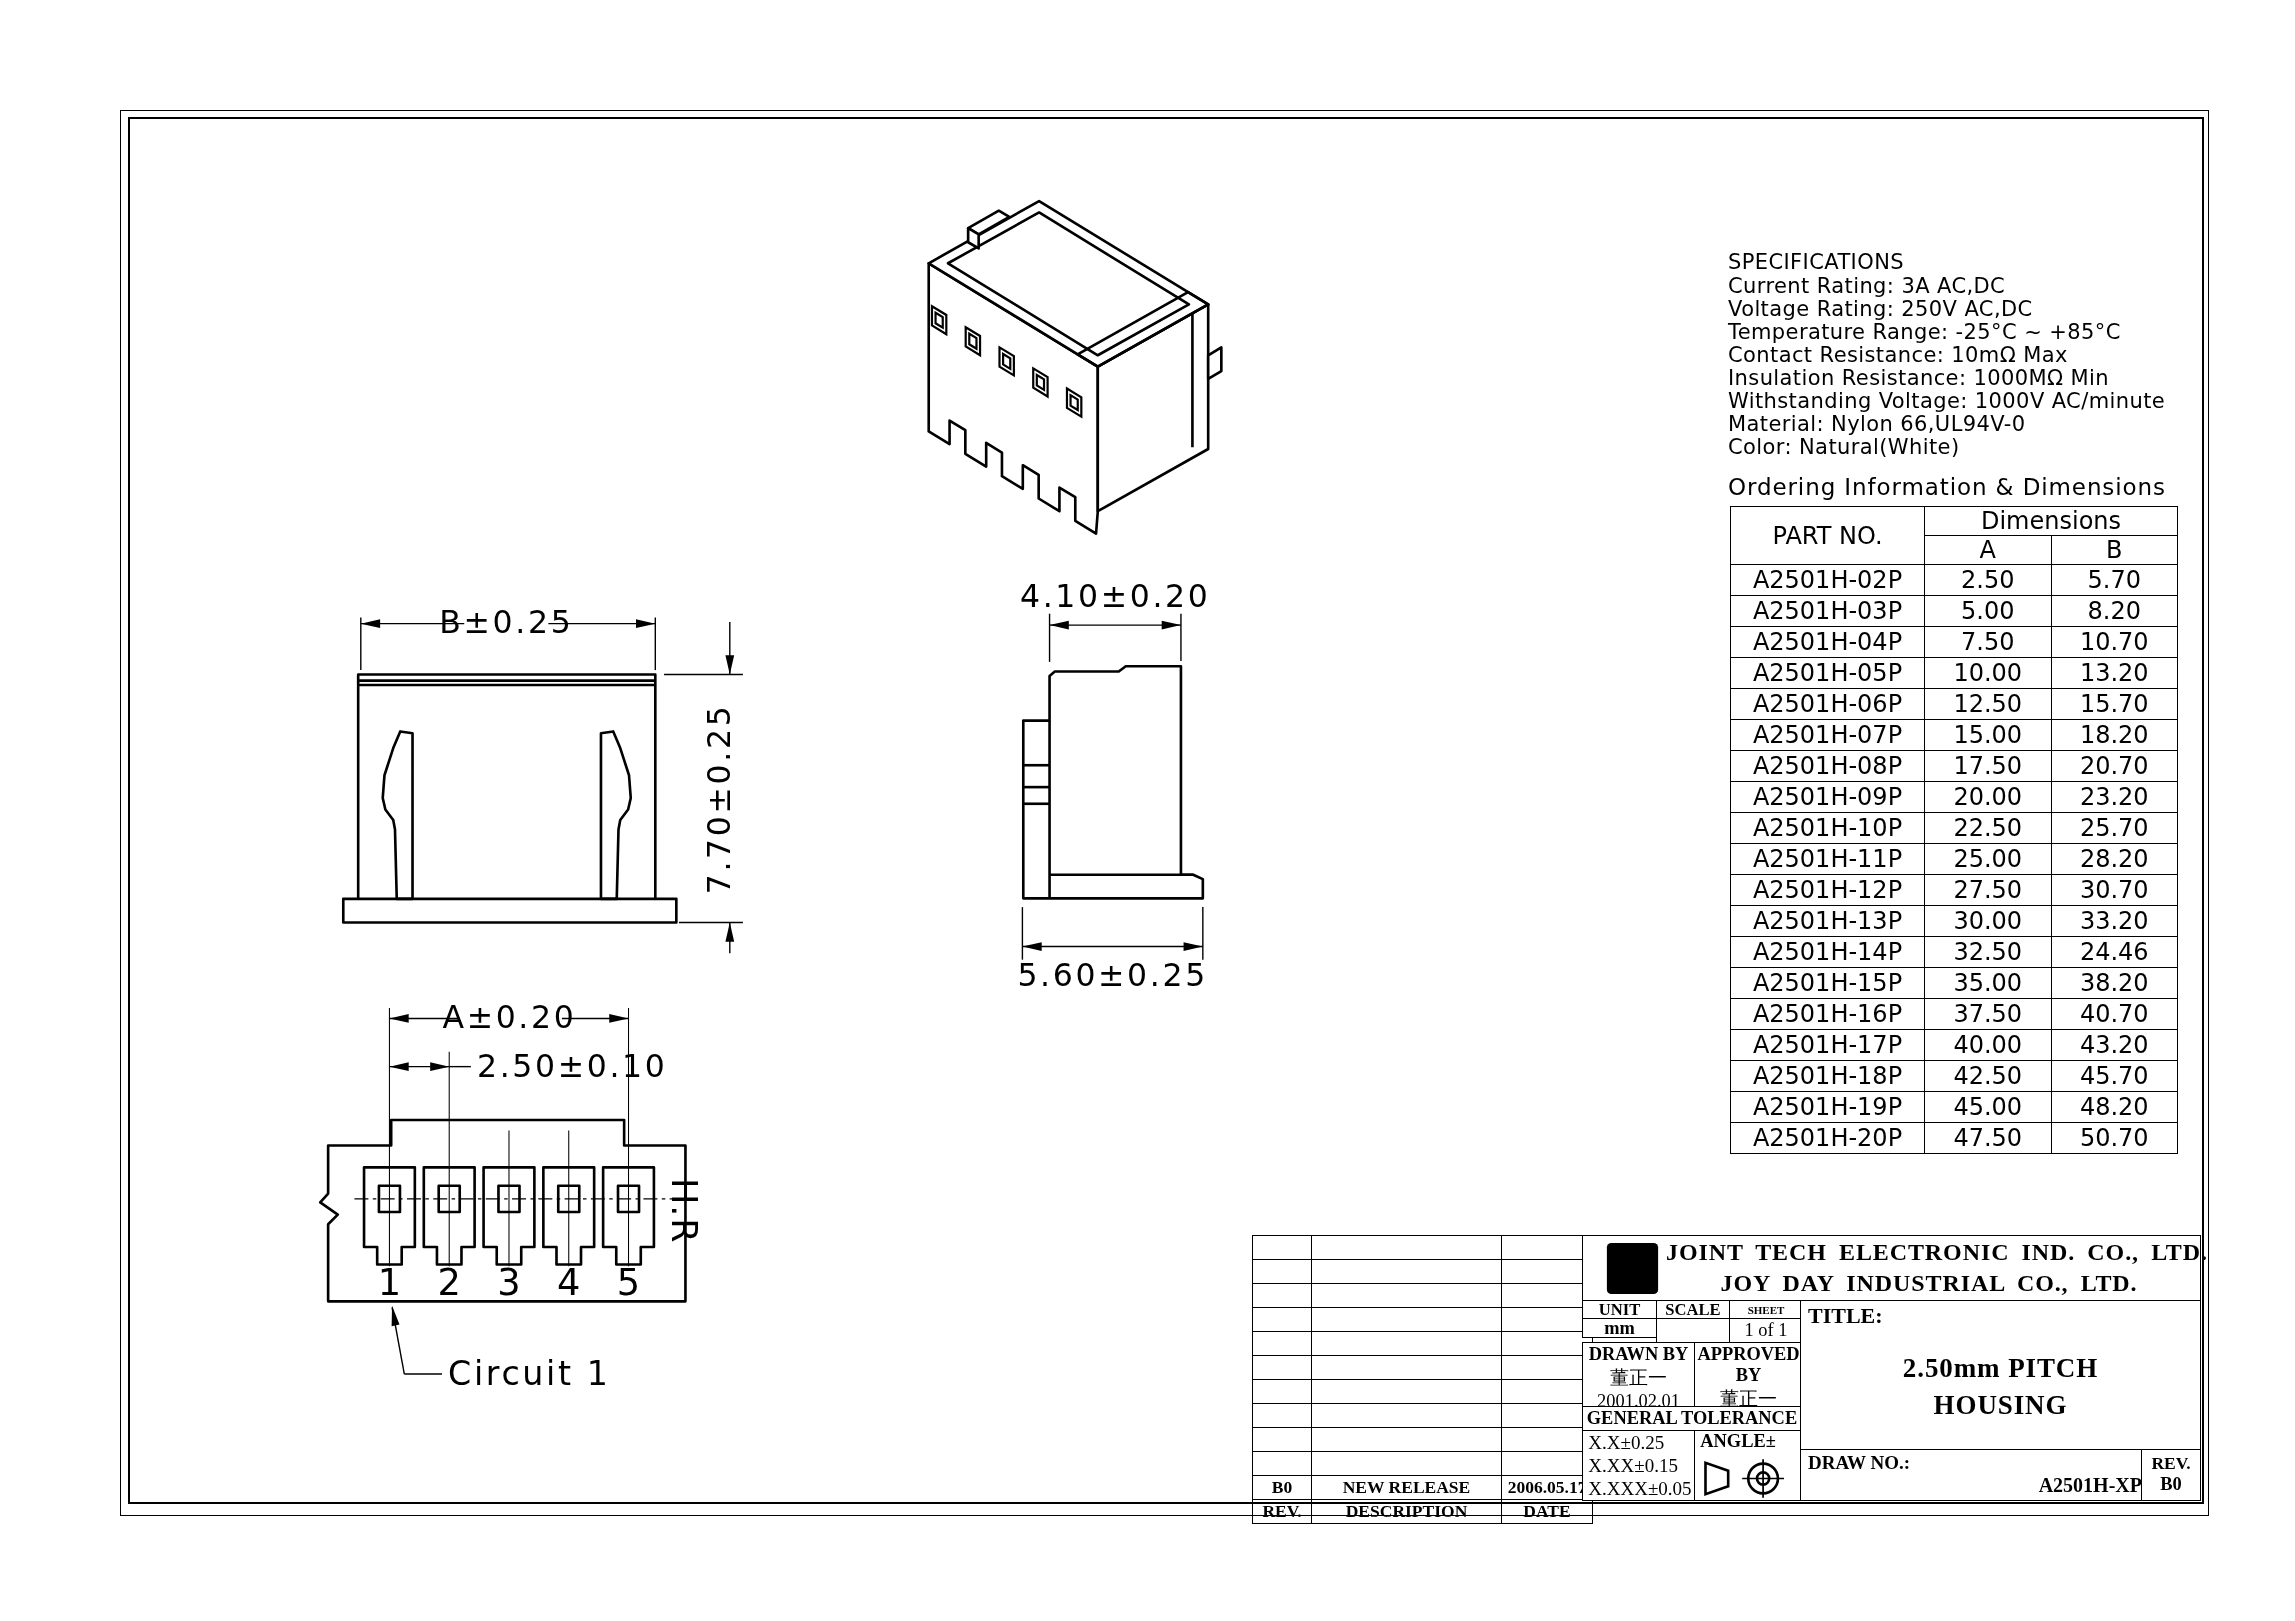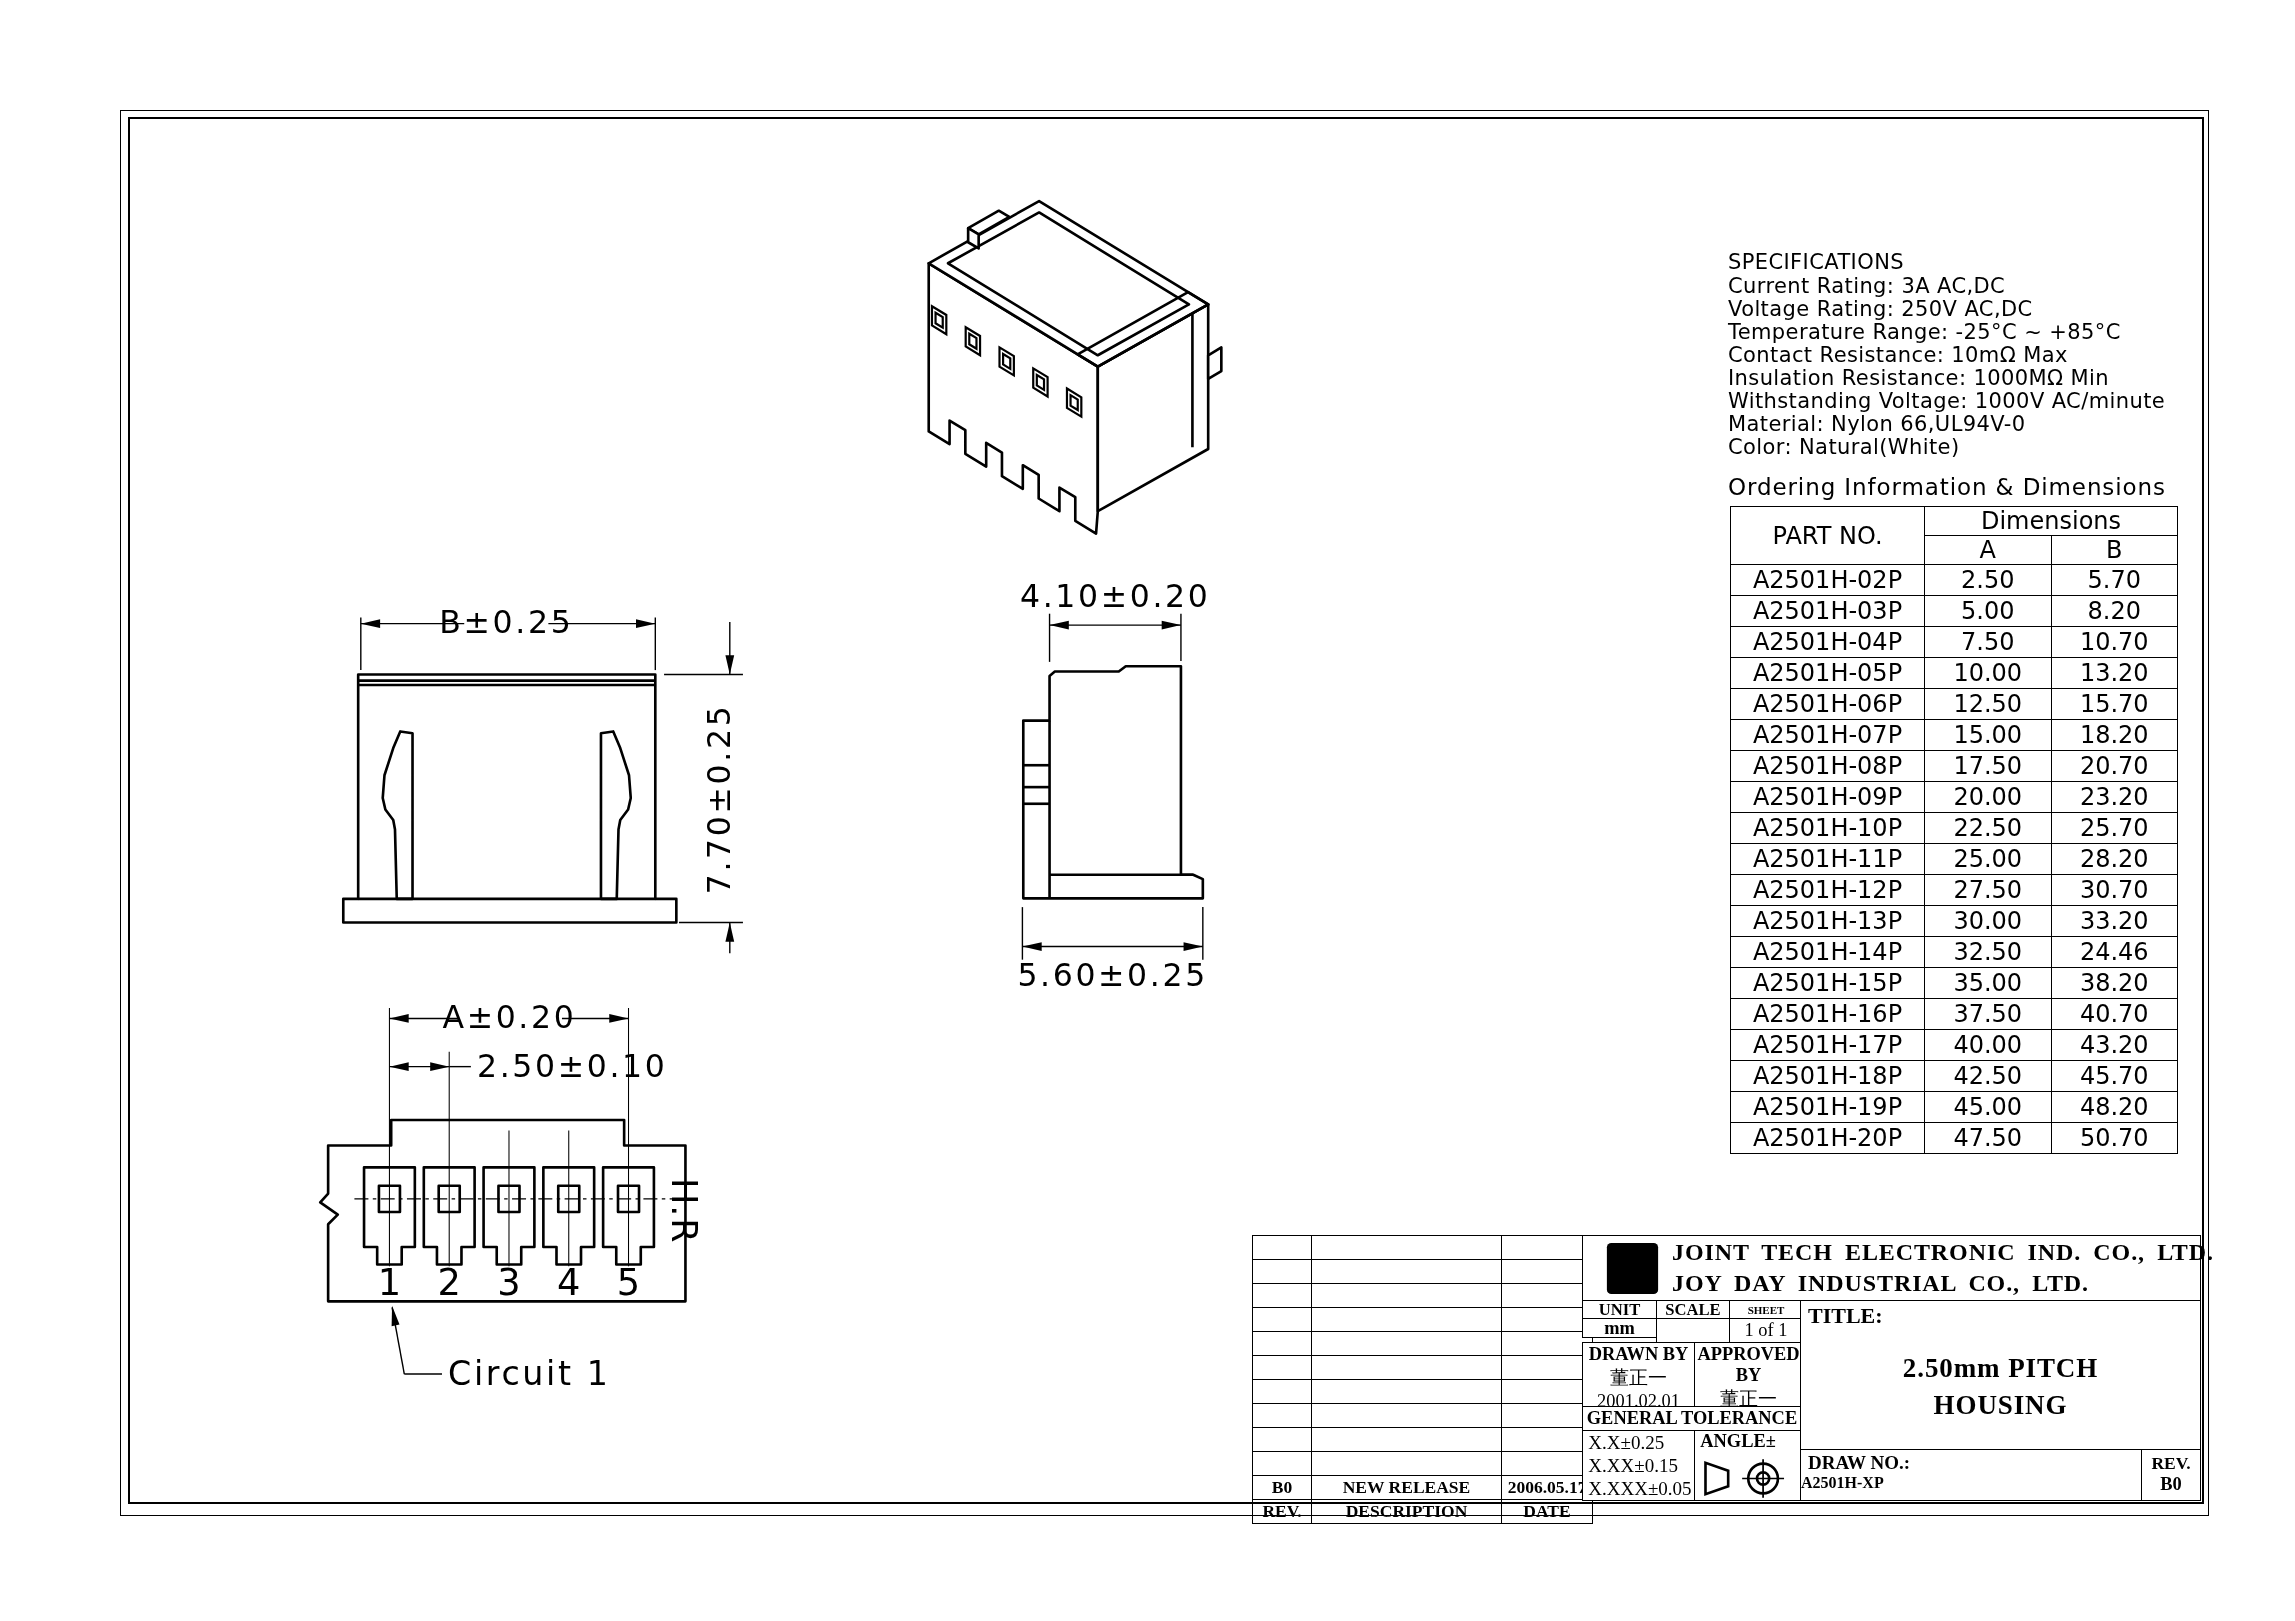--- a/index.html
+++ b/index.html
@@ -374,21 +374,21 @@
             <td style="width: 88px;">DATE</td>
           </tr>
         </tbody>
     </table>
 
     <div class="cell" style="left:330px;top:0;width:619px;height:67px">
       <svg width="53" height="53" style="position:absolute;left:23px;top:6.1px" viewBox="0 0 60 60">
         <rect x="1" y="1" width="58" height="58" rx="5" fill="#000"></rect>
         <text x="30" y="42" text-anchor="middle" font-size="34" font-weight="bold" fill="#fff" style="font-family:'DejaVu Sans',sans-serif">HR</text>
       </svg>
-      <div style="position:absolute;left:89px;top:2.6px;width:526px;text-align:left">
+      <div style="position:absolute;left:83px;top:2.6px;width:526px;text-align:center">
         <div class="company-line" style="font-size:24px">JOINT TECH ELECTRONIC IND. CO., LTD.</div>
         <div class="company-line" style="font-size:24px;margin-top:4.4px">JOY DAY INDUSTRIAL CO., LTD.</div>
       </div>
     </div>
 
     <div class="cell ctr lbl" style="left:330px;top:65px;width:75px;height:20px;font-size:16.6px">UNIT</div>
     <div class="cell ctr lbl" style="left:404px;top:65px;width:74px;height:20px;font-size:16.6px">SCALE</div>
     <div class="cell ctr lbl" style="left:477px;top:65px;width:74px;height:20px;font-size:11px">SHEET</div>
     <div class="cell ctr lbl" style="left:330px;top:83px;width:75px;height:20px;font-size:18.4px">mm</div>
     <div class="cell ctr" style="left:404px;top:83px;width:74px;height:25.4px;font-size:18.4px"></div>
@@ -425,21 +425,21 @@
     <div class="cell" style="left:548px;top:65px;width:401px;height:151px">
       <div class="lbl" style="font-size:22px;padding:1.8px 0 0 7px">TITLE:</div>
       <div style="text-align:center;margin-top:24.5px">
         <div class="lbl" style="font-size:27px;letter-spacing:0.9px">2.50mm PITCH</div>
         <div class="lbl" style="font-size:27px;letter-spacing:0.9px;margin-top:5.3px">HOUSING</div>
       </div>
     </div>
 
     <div class="cell" style="left:548px;top:214px;width:343px;height:52px">
       <div class="lbl" style="font-size:19px;padding:1.8px 0 0 7px">DRAW NO.:</div>
-      <div style="text-align:left;font-size:16px;font-weight:bold">A2501H-XP</div>
+      <div style="text-align:right;font-size:20px;font-weight:bold">A2501H-XP</div>
     </div>
     <div class="cell" style="left:889px;top:214px;width:60px;height:52px">
       <div class="lbl" style="text-align:center;font-size:17.5px;margin-top:2.6px">REV.</div>
       <div class="lbl" style="text-align:center;font-size:18.4px">B0</div>
     </div>
   </div>
 </div>
 
 
 </body></html>

